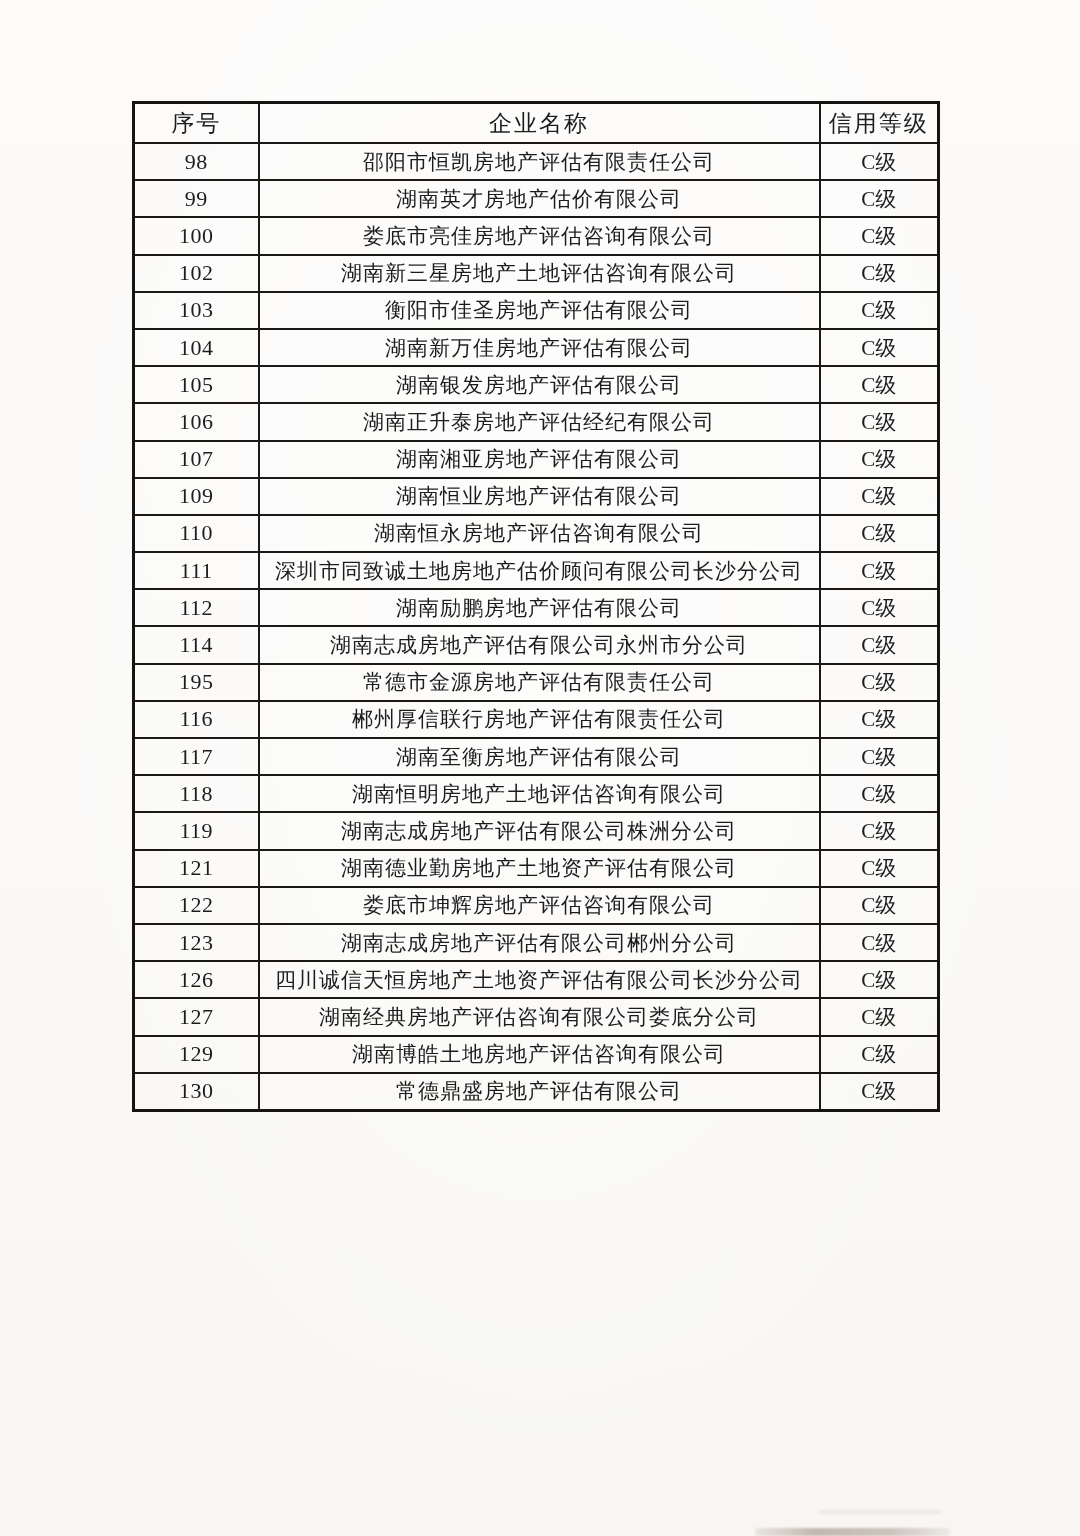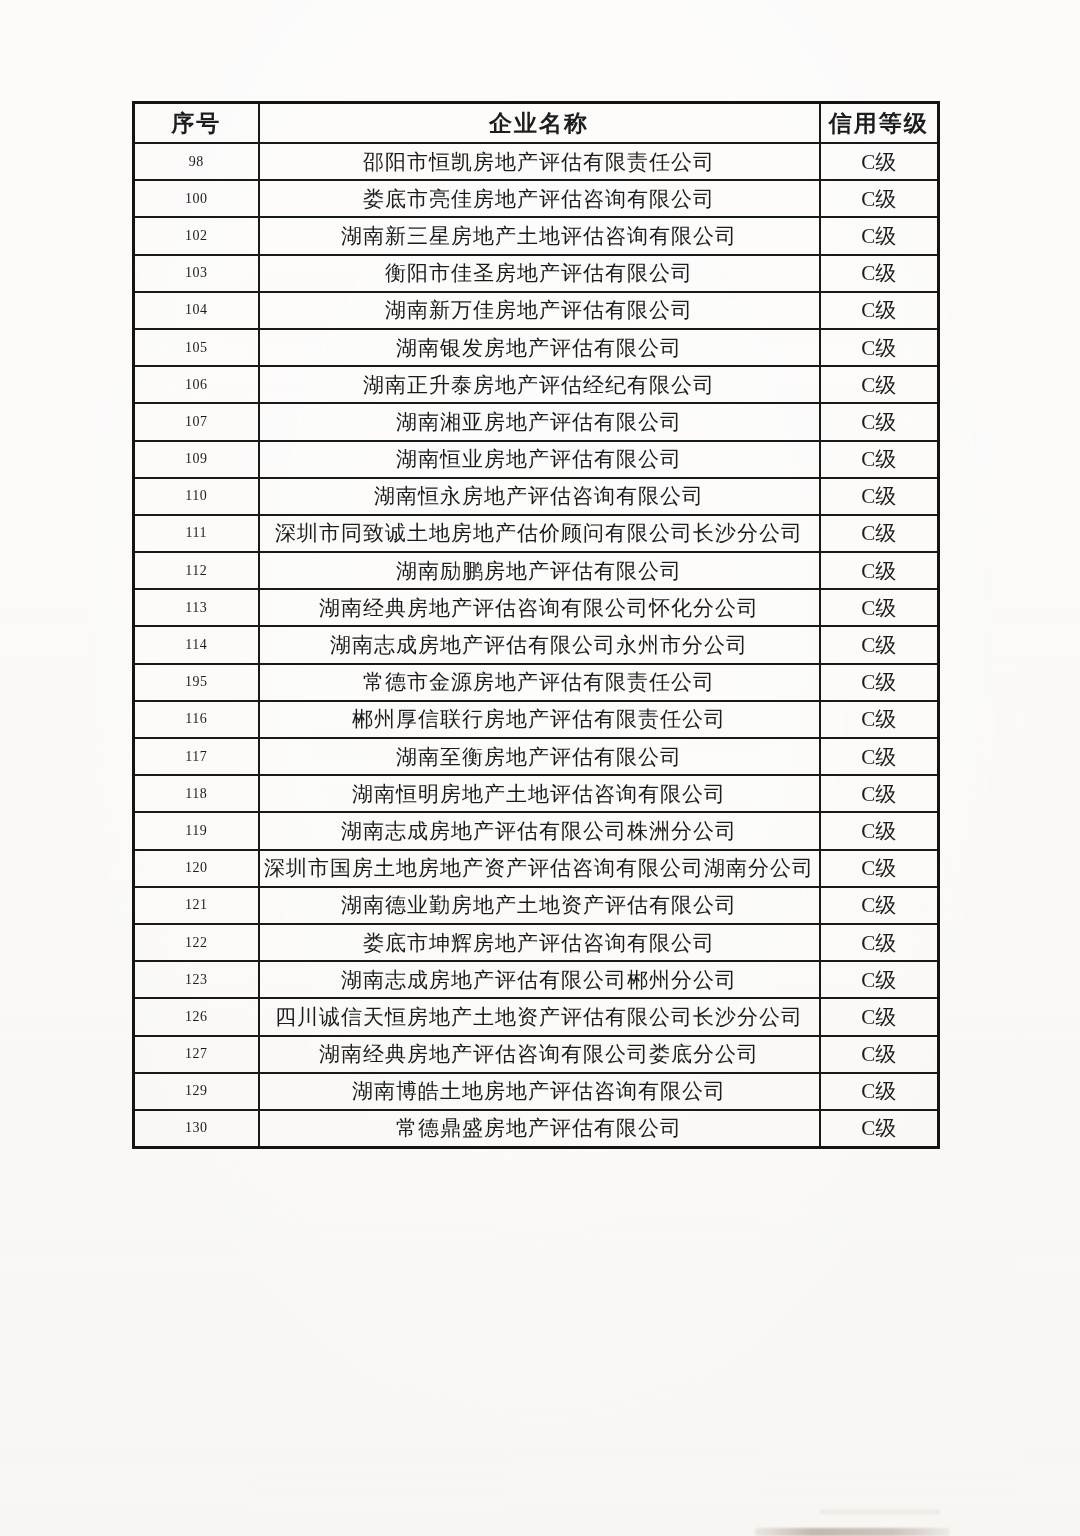--- a/index.html
+++ b/index.html
@@ -37,29 +37,29 @@
     border: 2px solid #1b1918;
     text-align: center;
     vertical-align: middle;
     padding: 0 4px;
     overflow: hidden;
     white-space: nowrap;
   }
   .rating-table thead th {
     height: 38px;
     font-size: 23px;
-    font-weight: 700;
+    font-weight: 400;
     letter-spacing: 2px;
   }
   .rating-table tbody td {
     height: 35.2px;
     font-size: 21px;
   }
   .rating-table td.cell-index {
-    font-size: 14px;
+    font-size: 22px;
     letter-spacing: 0.5px;
   }
   .rating-table td.cell-name {
     letter-spacing: 1px;
   }
   .rating-table td.cell-rating {
     font-size: 21px;
   }
   
   .rating-table { border: 3px solid #161412; }
@@ -104,20 +104,25 @@
         <th>信用等级</th>
       </tr>
     </thead>
     <tbody>
         <tr>
     <td class="cell-index">98</td>
     <td class="cell-name">邵阳市恒凯房地产评估有限责任公司</td>
     <td class="cell-rating">C级</td>
   </tr>
         <tr>
+    <td class="cell-index">99</td>
+    <td class="cell-name">湖南英才房地产估价有限公司</td>
+    <td class="cell-rating">C级</td>
+  </tr>
+        <tr>
     <td class="cell-index">100</td>
     <td class="cell-name">娄底市亮佳房地产评估咨询有限公司</td>
     <td class="cell-rating">C级</td>
   </tr>
         <tr>
     <td class="cell-index">102</td>
     <td class="cell-name">湖南新三星房地产土地评估咨询有限公司</td>
     <td class="cell-rating">C级</td>
   </tr>
         <tr>
@@ -159,25 +164,20 @@
     <td class="cell-index">111</td>
     <td class="cell-name">深圳市同致诚土地房地产估价顾问有限公司长沙分公司</td>
     <td class="cell-rating">C级</td>
   </tr>
         <tr>
     <td class="cell-index">112</td>
     <td class="cell-name">湖南励鹏房地产评估有限公司</td>
     <td class="cell-rating">C级</td>
   </tr>
         <tr>
-    <td class="cell-index">113</td>
-    <td class="cell-name">湖南经典房地产评估咨询有限公司怀化分公司</td>
-    <td class="cell-rating">C级</td>
-  </tr>
-        <tr>
     <td class="cell-index">114</td>
     <td class="cell-name">湖南志成房地产评估有限公司永州市分公司</td>
     <td class="cell-rating">C级</td>
   </tr>
         <tr>
     <td class="cell-index">195</td>
     <td class="cell-name">常德市金源房地产评估有限责任公司</td>
     <td class="cell-rating">C级</td>
   </tr>
         <tr>
@@ -194,25 +194,20 @@
     <td class="cell-index">118</td>
     <td class="cell-name">湖南恒明房地产土地评估咨询有限公司</td>
     <td class="cell-rating">C级</td>
   </tr>
         <tr>
     <td class="cell-index">119</td>
     <td class="cell-name">湖南志成房地产评估有限公司株洲分公司</td>
     <td class="cell-rating">C级</td>
   </tr>
         <tr>
-    <td class="cell-index">120</td>
-    <td class="cell-name">深圳市国房土地房地产资产评估咨询有限公司湖南分公司</td>
-    <td class="cell-rating">C级</td>
-  </tr>
-        <tr>
     <td class="cell-index">121</td>
     <td class="cell-name">湖南德业勤房地产土地资产评估有限公司</td>
     <td class="cell-rating">C级</td>
   </tr>
         <tr>
     <td class="cell-index">122</td>
     <td class="cell-name">娄底市坤辉房地产评估咨询有限公司</td>
     <td class="cell-rating">C级</td>
   </tr>
         <tr>

